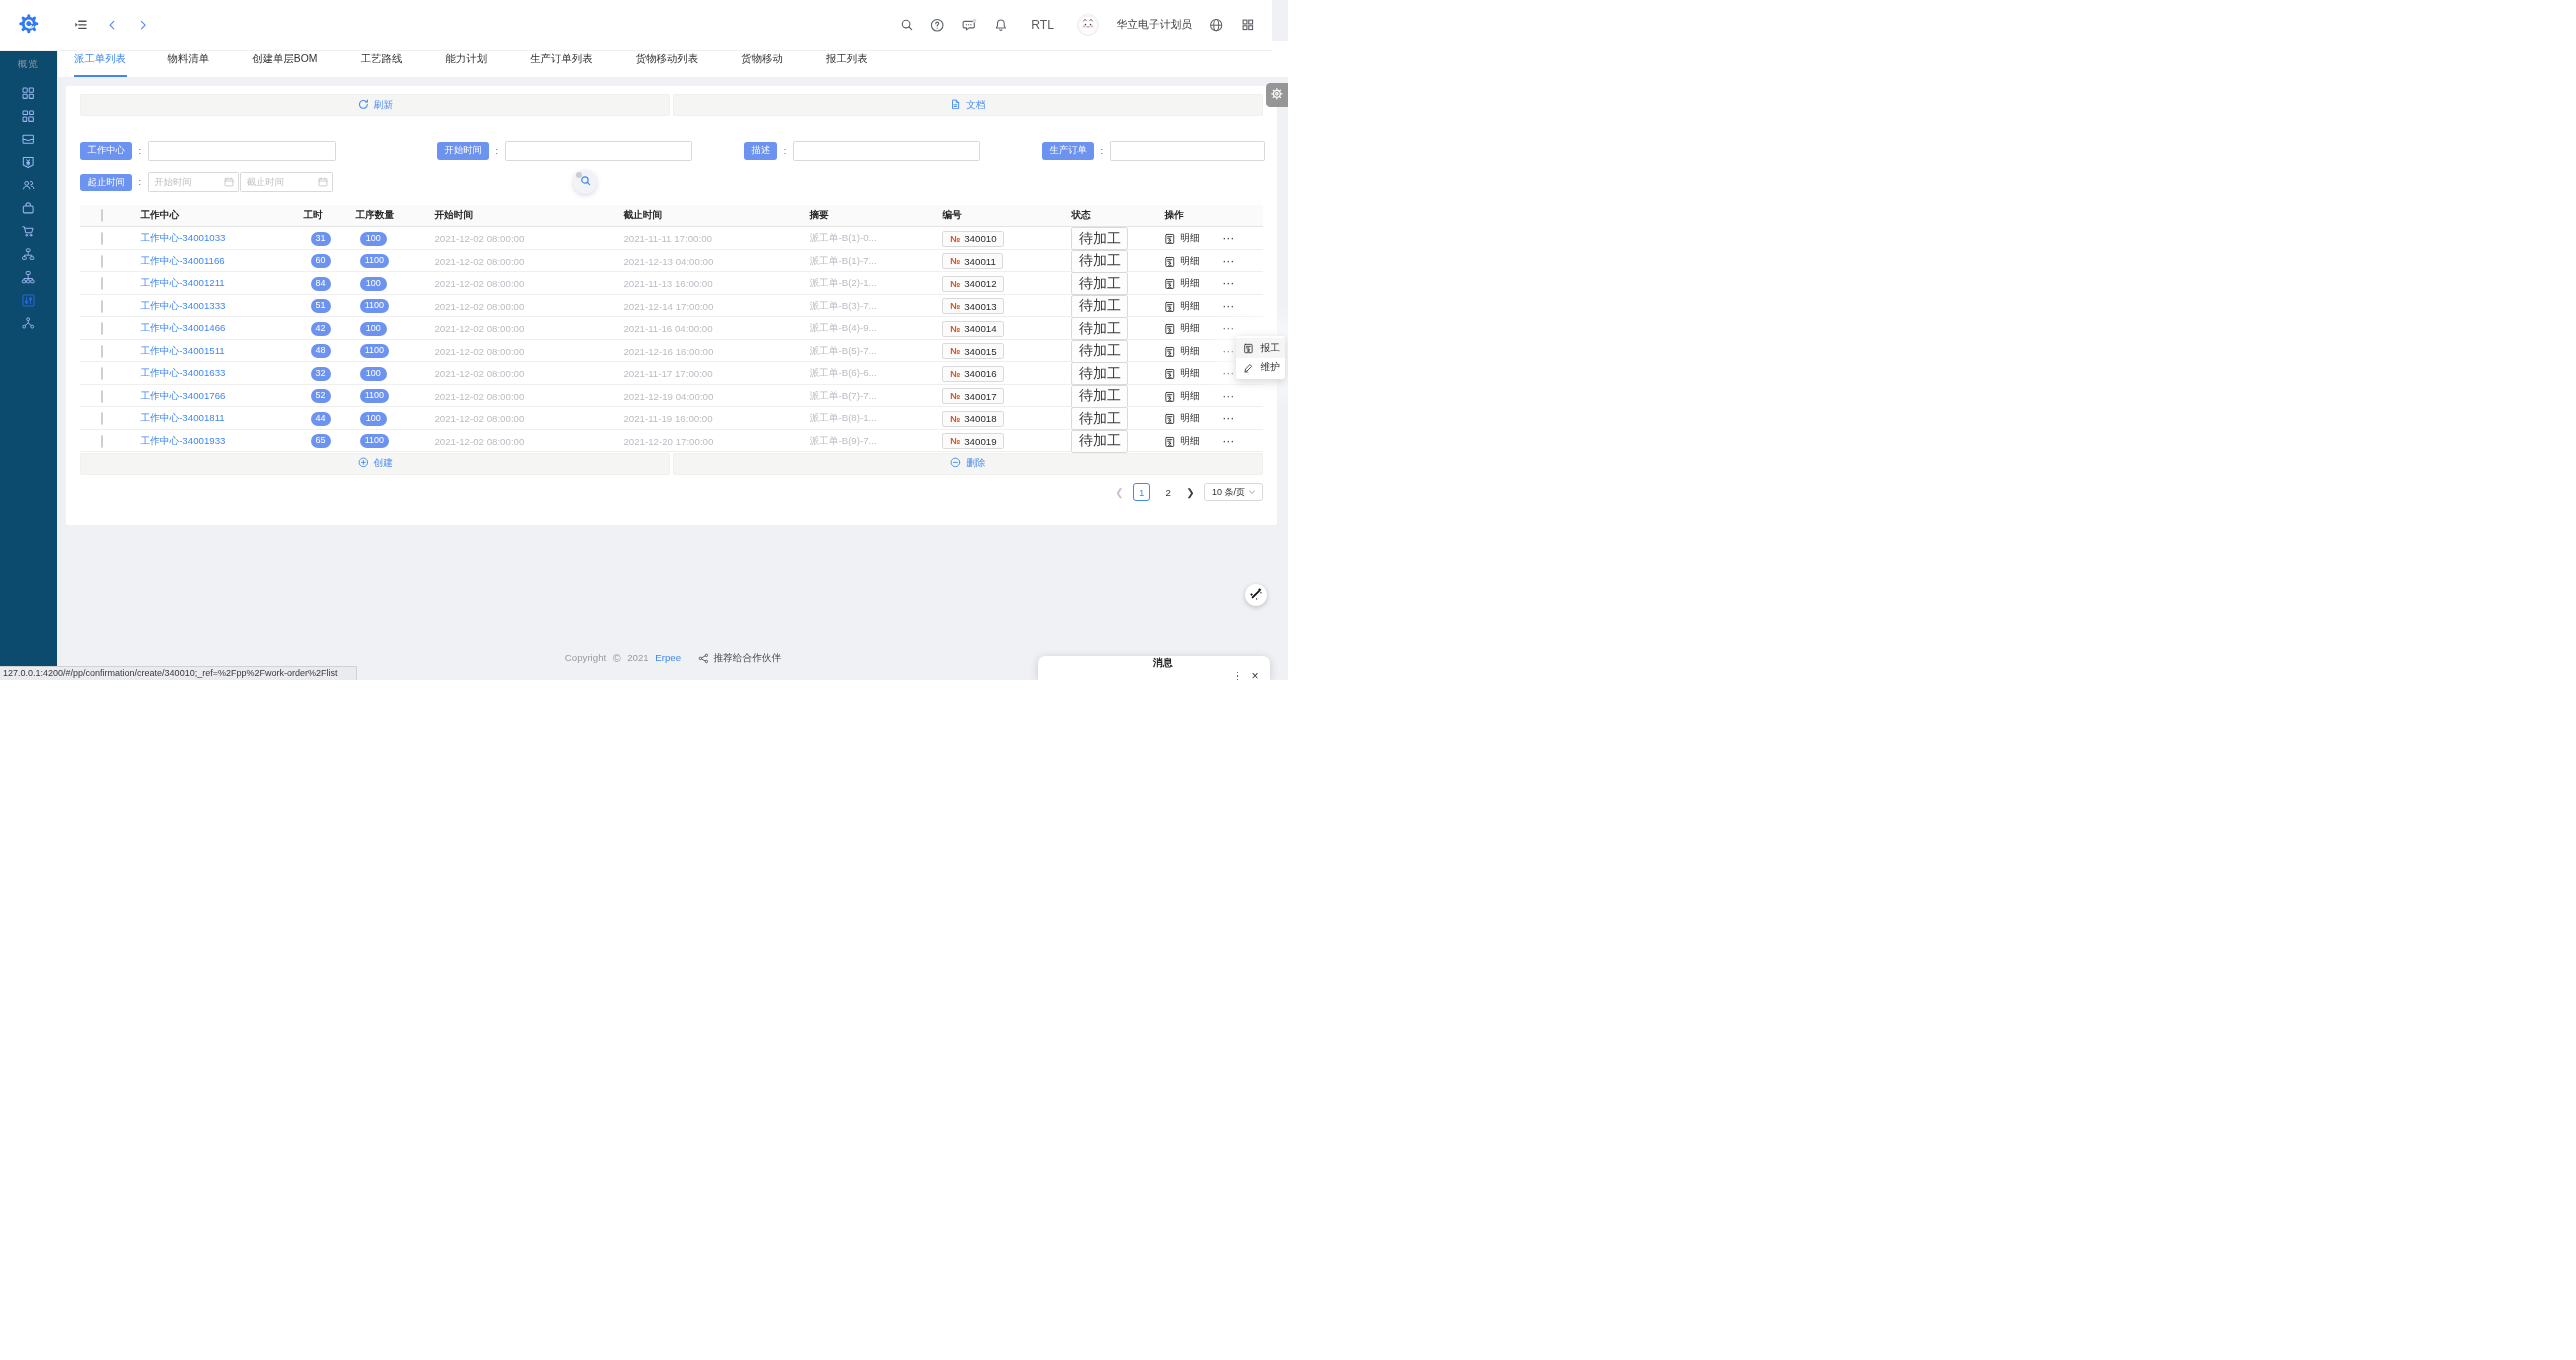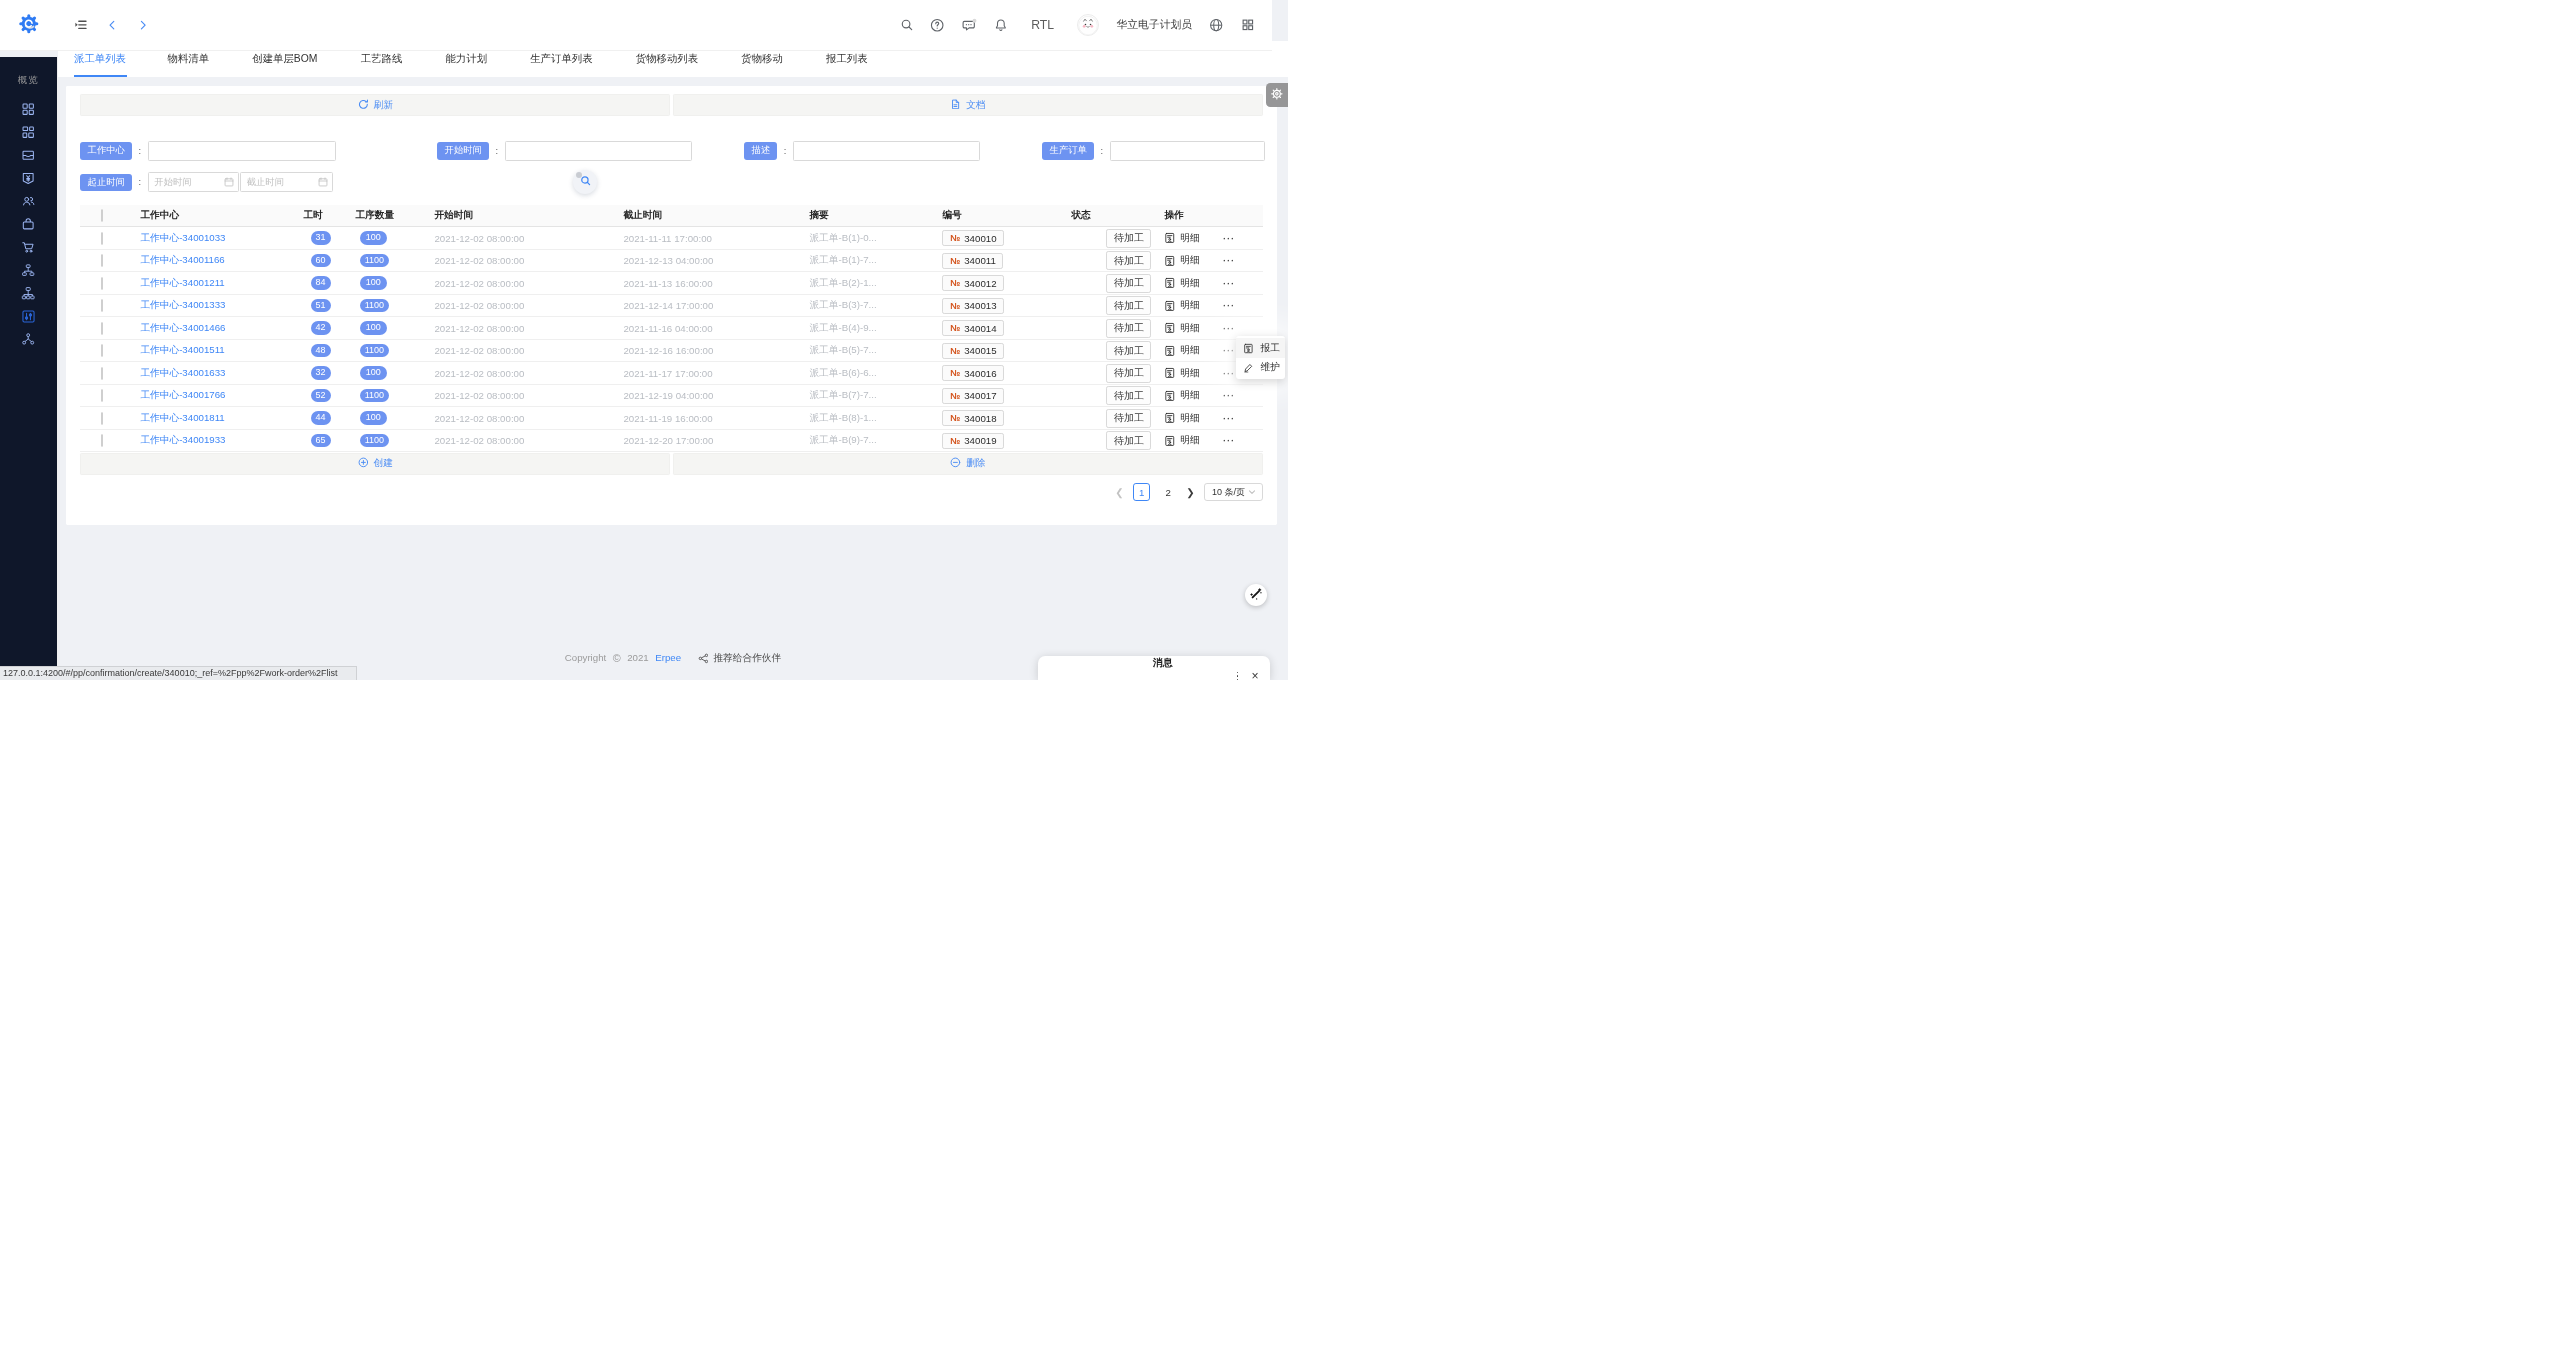--- a/index.html
+++ b/index.html
@@ -11,21 +11,21 @@
   .navbar { position:absolute; top:0; left:0; right:16px; height:51px; background:#fff; border-bottom:0.7px solid #f0f0f0; display:flex; align-items:center; z-index:5; }
   .logo-box { width:58px; height:41px; display:flex; align-items:center; justify-content:center; flex:0 0 58px; }
   .nav-left { display:flex; align-items:center; gap:18.7px; padding-left:16px; }
   .icon-btn { display:flex; align-items:center; justify-content:center; cursor:pointer; background:none; border:none; }
   .nav-right { margin-left:auto; display:flex; align-items:center; gap:17.3px; padding-right:17.3px; }
   .rtl-label { font-size:12.2px; color:#5c5c5c; margin:0 5.8px; cursor:pointer; }
   .username { font-size:10.8px; color:#404040; white-space:nowrap; }
   .avatar { width:22px; height:22px; border-radius:50%; background:#fff; border:0.7px solid #ececec; display:flex; align-items:center; justify-content:center; overflow:hidden; }
 
   
-  .sidebar { position:absolute; top:57px; left:0; bottom:0; width:58px; background:#0f172a; border-right:0.7px solid #f0f0f0; display:flex; flex-direction:column; align-items:center; z-index:4; }
+  .sidebar { position:absolute; top:41px; left:0; bottom:0; width:58px; background:#0c4a6e; border-right:0.7px solid #f0f0f0; display:flex; flex-direction:column; align-items:center; z-index:4; }
   .side-group-label { font-size:9.3px; color:#9a9a9a; margin-top:17.3px; letter-spacing:1.4px; }
   .side-items { display:flex; flex-direction:column; align-items:center; margin-top:11.5px; }
   .side-item { height:23px; display:flex; align-items:center; justify-content:center; cursor:pointer; color:#9db7f3; }
   .side-item.active { color:#2a66d9; }
 
   
   .main { position:absolute; top:41px; left:58px; right:0; bottom:0; background:#eff1f5; }
   .tabbar { height:36px; background:#fff; display:flex; align-items:stretch; }
   .tab { position:relative; display:flex; align-items:center; padding:0 21.6px; font-size:10.4px; color:#333; cursor:pointer; white-space:nowrap; }
   .tab:first-child { padding-left:16px; padding-right:20px; }
@@ -58,21 +58,21 @@
   .trow { height:22.5px; border-bottom:0.7px solid #efefef; font-size:9.7px; }
   .cb { width:10.8px; height:10.8px; border:1.1px solid #cfcfcf; border-radius:2.2px; background:#fff; margin-left:21px; cursor:pointer; }
   .link { color:#3f87f6; text-decoration:none; cursor:pointer; }
   .pill { display:inline-block; background:#6d93f1; color:#fff; font-size:9px; border-radius:7.2px; height:13.7px; line-height:13.7px; text-align:center; padding:0 5px; }
   .pill.hours { min-width:18.7px; margin-left:7.2px; }
   .pill.qty { min-width:27px; margin-left:4.3px; }
   .gray-txt { color:#b9bdc3; }
   .no-box { display:inline-flex; align-items:center; gap:4.3px; border:0.7px solid #d9d9d9; border-radius:2.2px; background:#fbfbfb; padding:1.4px 6.5px; }
   .no-sym { color:#d4531c; font-weight:700; font-size:9px; }
   .no-val { color:#2b2b2b; font-size:9.7px; }
-  .status-box { display:inline-block; border:0.7px solid #d9d9d9; border-radius:2.2px; background:#fdfdfd; padding:1.4px 6.5px; color:#3a3a3a; font-size:10px;margin-left:35px; }
+  .status-box { display:inline-block; border:0.7px solid #d9d9d9; border-radius:2.2px; background:#fdfdfd; padding:1.4px 6.5px; color:#3a3a3a; font-size:14px; }
   .ops { display:flex; align-items:center; gap:17px; }
   .detail-btn { display:flex; align-items:center; gap:4.3px; color:#2b2b2b; cursor:pointer; }
   .more-btn { margin-left:6.5px; color:#4a4a4a; font-weight:700; letter-spacing:0.7px; cursor:pointer; }
 
   
   .ctx-menu { position:absolute; left:1170px; top:250px; width:49px; background:#fff; border-radius:2.9px; box-shadow:0 2.2px 10px rgba(0,0,0,.16), 0 0 29px 13px rgba(255,255,255,.75); z-index:10; padding:2.2px 0; }
   .ctx-item { display:flex; align-items:center; gap:7.2px; height:19.4px; padding-left:6.5px; font-size:9.7px; color:#2b2b2b; cursor:pointer; white-space:nowrap; }
   .ctx-item.hover { background:#f5f5f5; }
 
   

